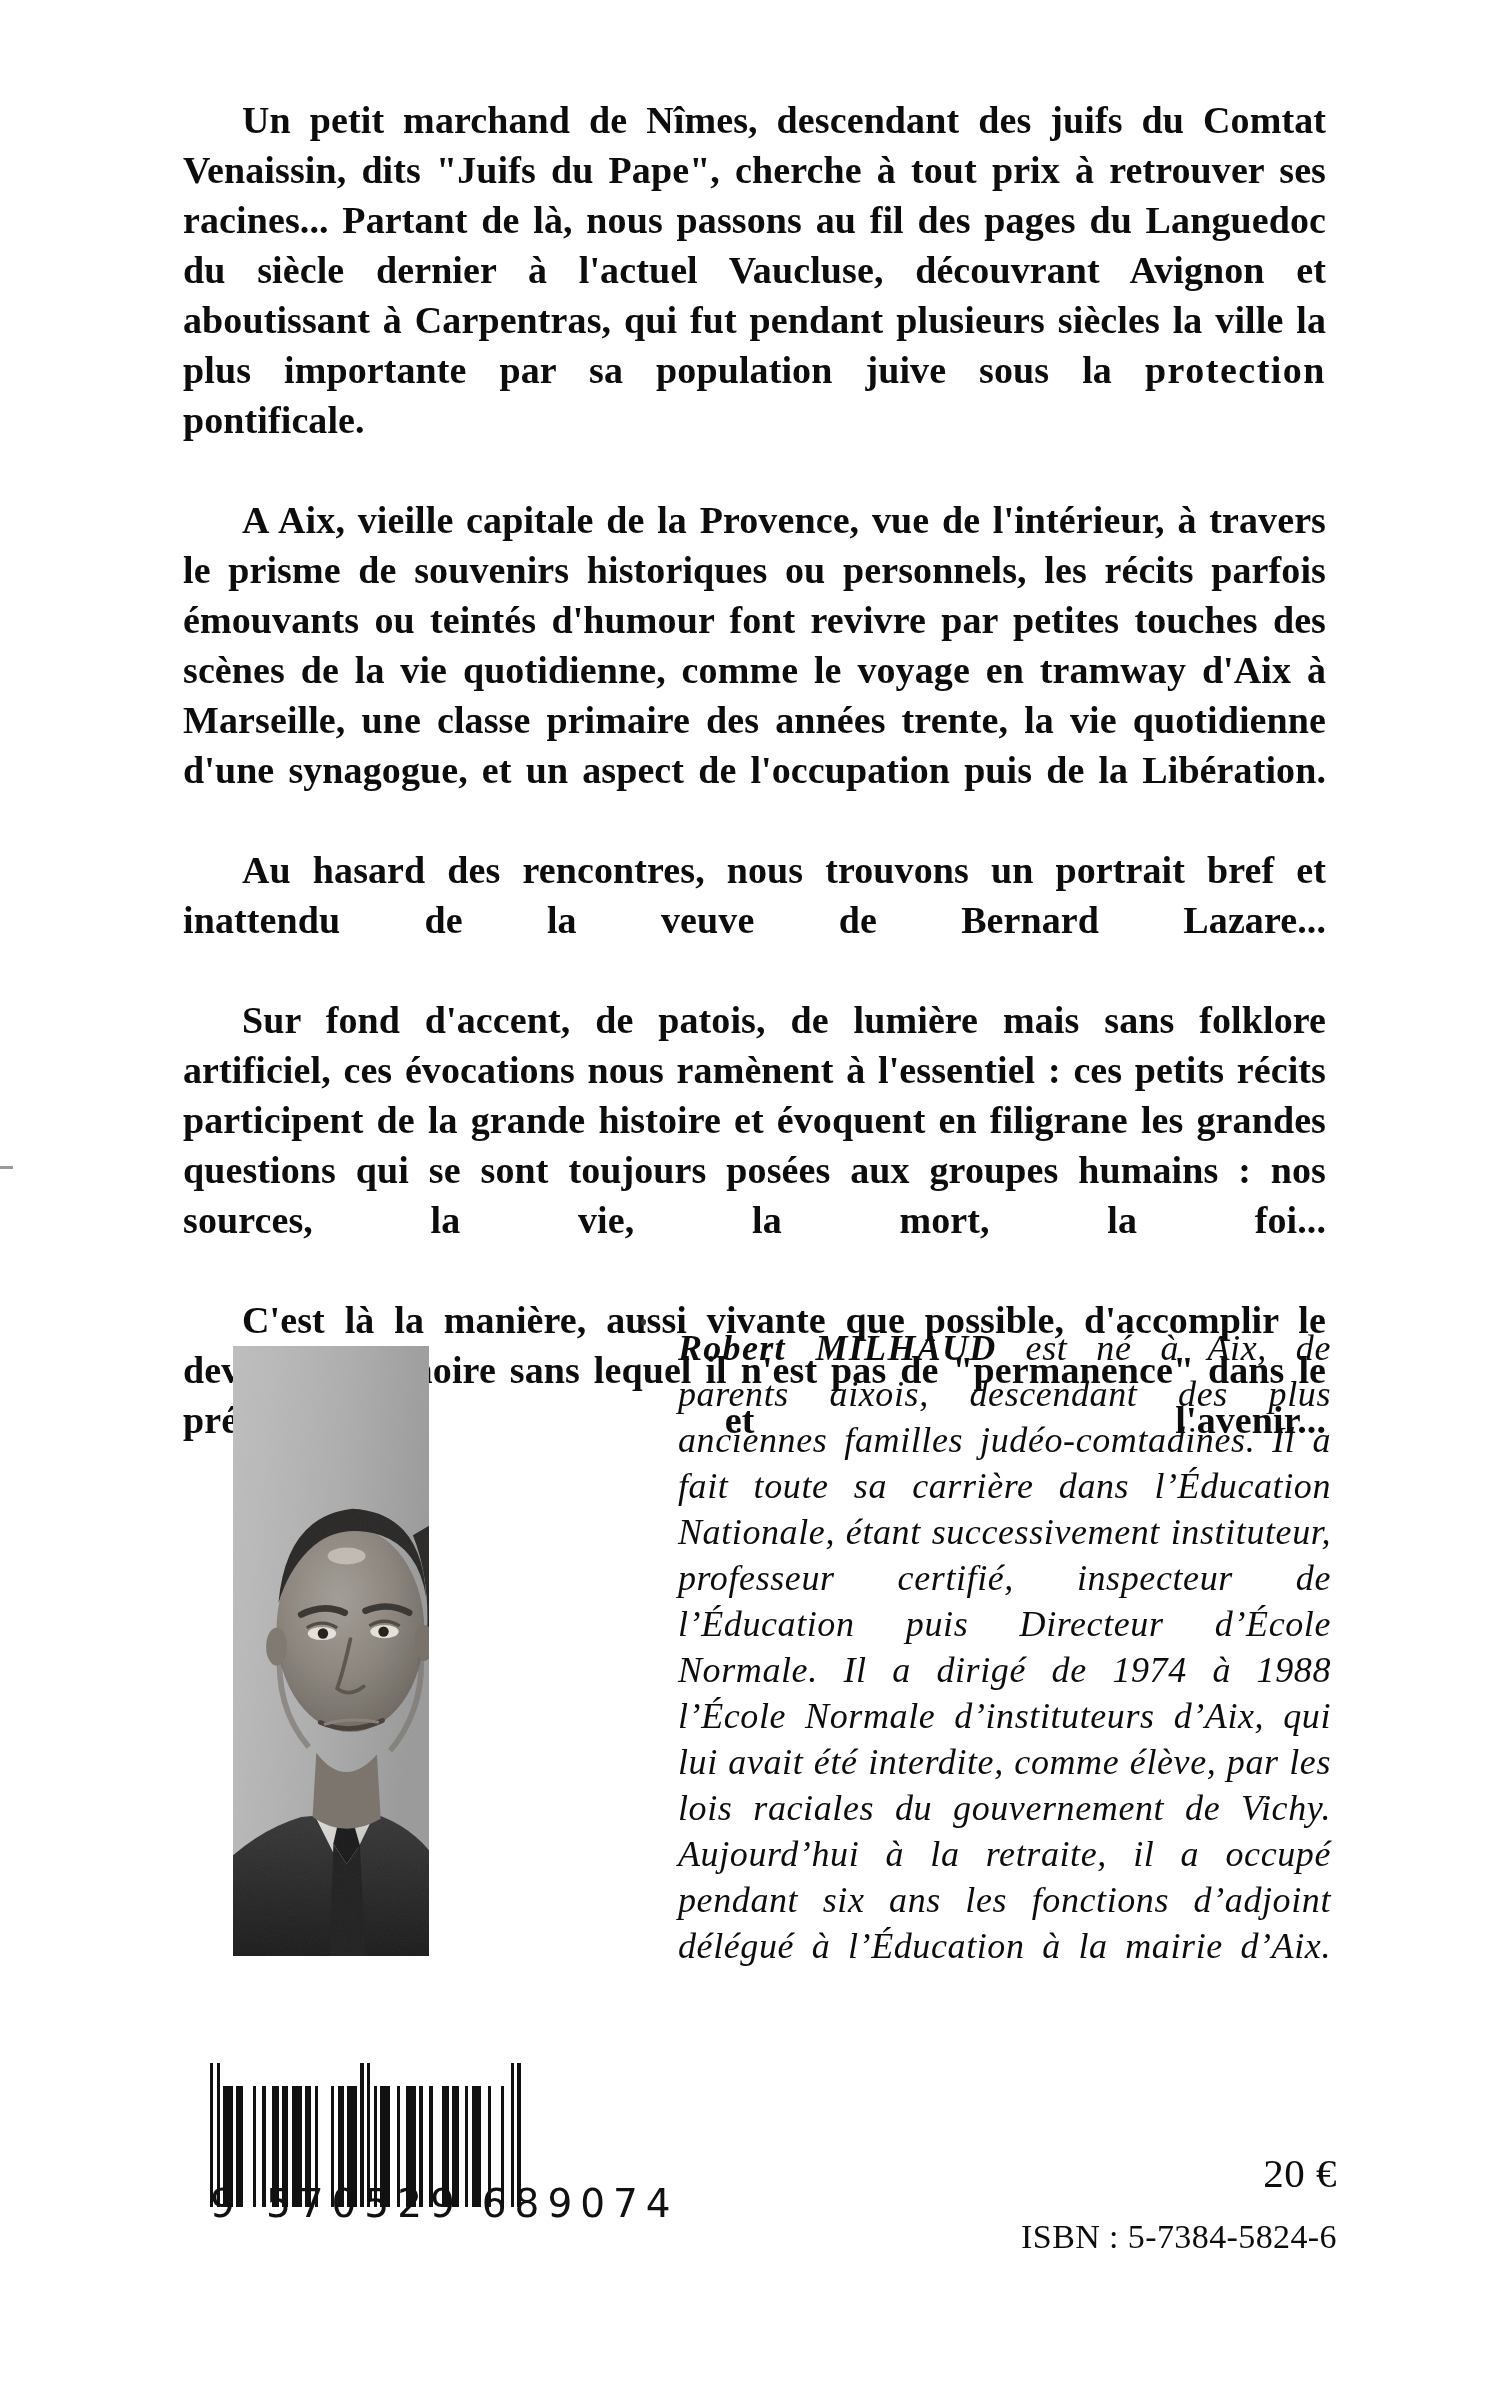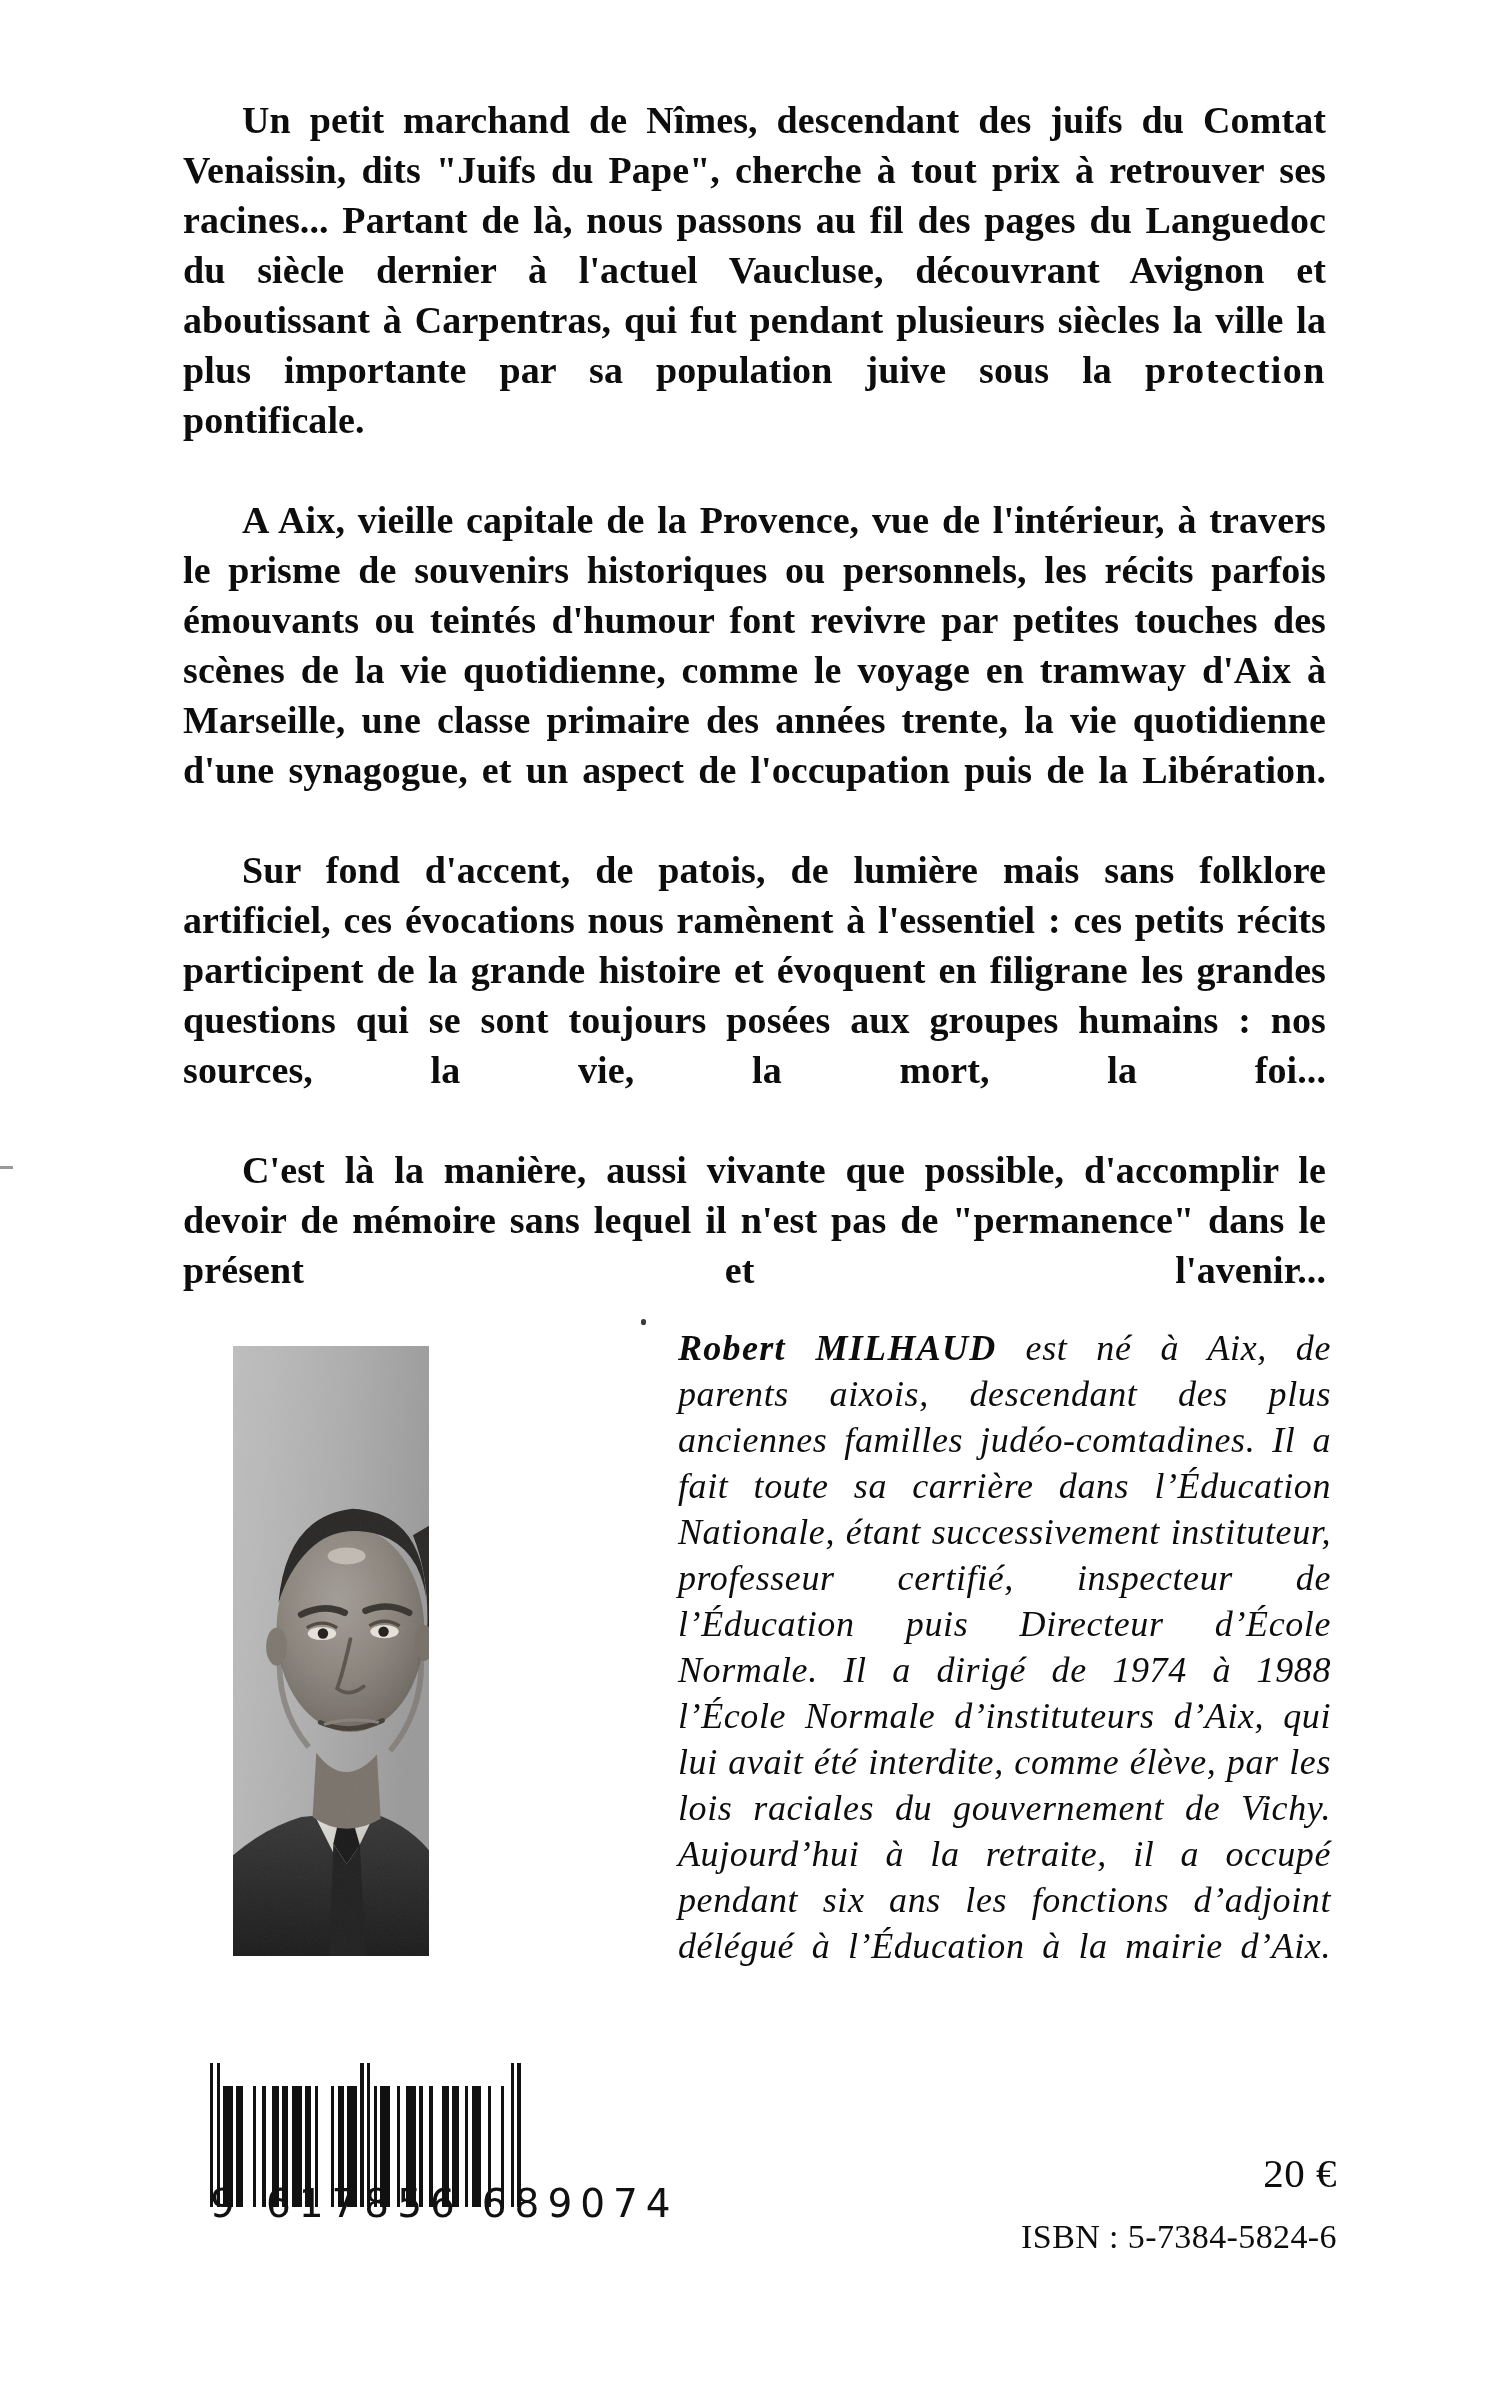--- a/index.html
+++ b/index.html
@@ -170,20 +170,21 @@
 
 <div class="page">
 
   <div class="crop-tick"></div>
 
   <section class="blurb">
 
     <p><span>Un petit  marchand de Nîmes, descendant des juifs du Comtat Venaissin, dits "Juifs du Pape", cherche à tout prix à retrouver ses racines... Partant de là, nous passons au fil des pages du Languedoc du siècle dernier à l'actuel Vaucluse, découvrant Avignon et aboutissant à Carpentras, qui fut pendant plusieurs siècles la ville la plus importante par sa population juive sous la </span><span class="loose">protection</span><span> pontificale.</span></p>
 
     <p>A Aix, vieille capitale de la Provence, vue de l'intérieur, à travers le prisme de souvenirs historiques ou personnels, les récits parfois émouvants ou teintés d'humour font revivre par petites touches des scènes de la vie quotidienne, comme le voyage en tramway d'Aix à Marseille, une classe primaire des années trente, la vie quotidienne d'une synagogue, et un aspect de l'occupation puis de la Libération.</p>
+    <p>Au hasard des rencontres, nous trouvons un portrait bref et inattendu de la veuve de Bernard Lazare...</p>
     <p>Sur fond d'accent, de patois, de lumière mais sans folklore artificiel, ces évocations nous ramènent à l'essentiel : ces petits récits participent de la grande histoire et évoquent en filigrane les grandes questions qui se sont toujours posées aux groupes humains : nos sources, la vie, la mort, la foi...</p>
     <p>C'est là la manière, aussi vivante que possible, d'accomplir le devoir de mémoire sans lequel il n'est pas de "permanence" dans le présent et l'avenir...</p>
 
   </section>
 
   <div class="speck"></div>
 
   <section class="author-block">
 
     <figure class="portrait">
@@ -324,21 +325,21 @@
         <i style="width: 3.3px;"></i>
         <i class="g" style="width: 9.8px;"></i>
         <i style="width: 3.3px;"></i>
         <i class="g" style="width: 6.5px;"></i>
         <i class="tall" style="width: 3.3px;"></i>
         <i class="g tall" style="width: 3.3px;"></i>
         <i class="tall" style="width: 3.3px;"></i>
       </div>
     <div class="barcode-digits">
       <span class="lead">9</span>
-      <span class="grp1">617856</span>
+      <span class="grp1">570529</span>
       <span class="grp2">689074</span>
     </div>
   </div>
 
   <div class="price">20 €</div>
   <div class="isbn">ISBN : 5-7384-5824-6</div>
 
 </div>
 
 

